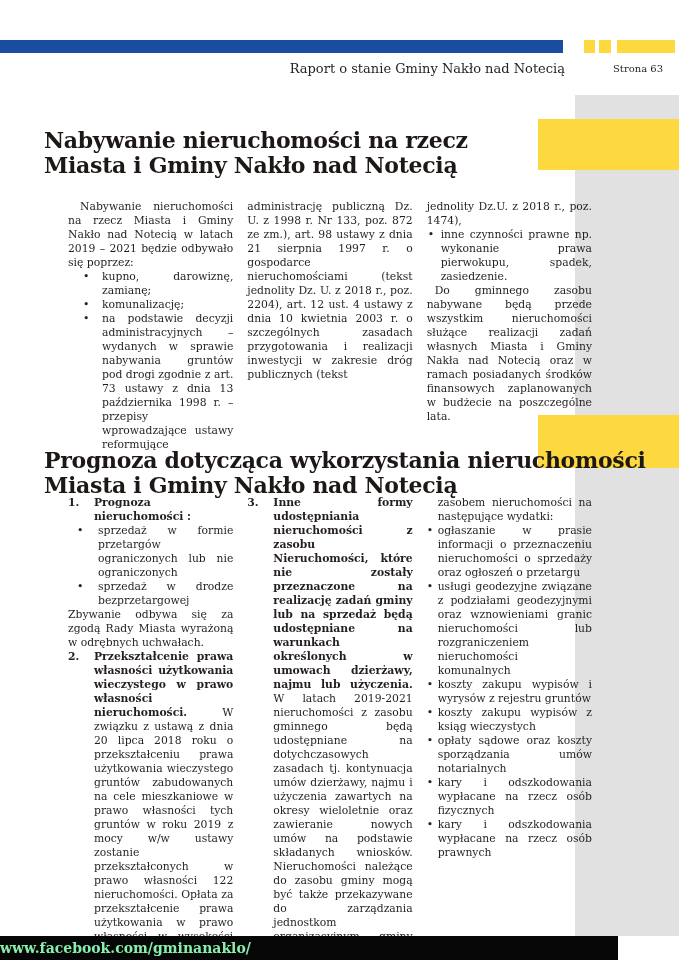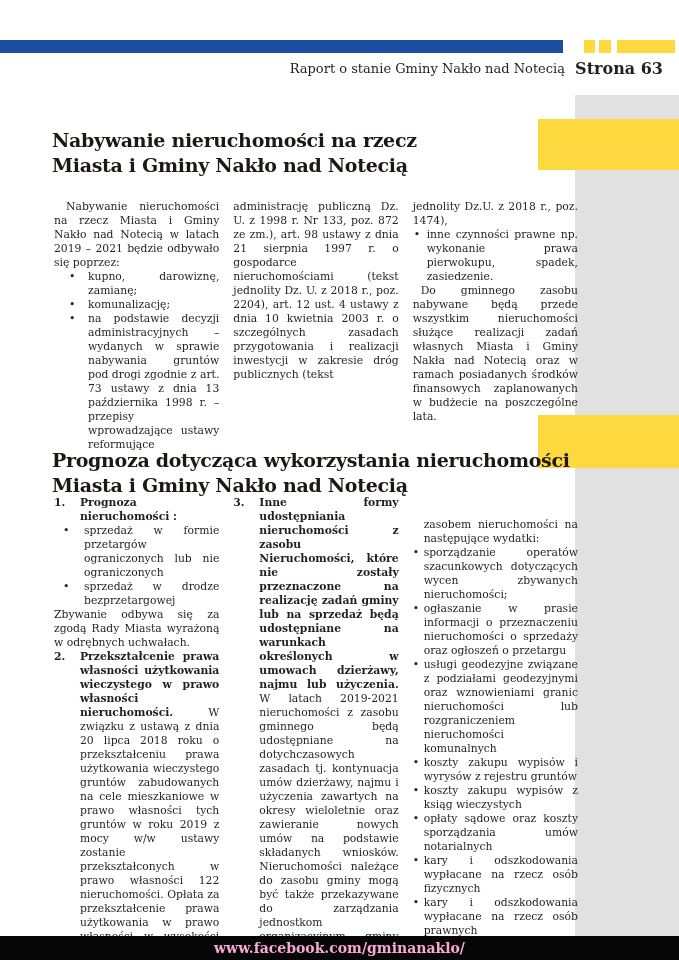--- a/index.html
+++ b/index.html
@@ -10,34 +10,34 @@
   
   .gray-strip { position:absolute; left:575px; top:95px; width:104px; height:841px; background:#e1e1e1; }
 
   
   .hdr-blue { position:absolute; left:0; top:40px; width:563px; height:13px; background:#1a4da0; }
   .hy { position:absolute; top:40px; height:13px; background:#fdd83f; }
   .hy1 { left:584px; width:11px; }
   .hy2 { left:599px; width:12px; }
   .hy3 { left:617px; width:58px; }
   .hdr-title { position:absolute; top:59px; left:0; width:565px; text-align:right; font-size:13px; line-height:20px; }
-  .hdr-page  { position:absolute; top:59px; left:575px; width:88px; text-align:right; font-size:16px; line-height:20px; font-weight:bold; }
+  .hdr-page  { position:absolute; top:59px; left:575px; width:88px; text-align:right; font-size:10px; line-height:20px; font-weight:normal; }
 
   
   .yb { position:absolute; left:538px; width:141px; background:#fdd83f; }
   .yb1 { top:119px; height:51px; }
   .yb2 { top:415px; height:53px; }
 
   
-  .h1 { position:absolute; left:52px; font-size:19px; font-weight:bold; line-height:25px; letter-spacing:-0.3px; color:#1d1816; }
+  .h1 { position:absolute; left:44px; font-size:22px; font-weight:bold; line-height:25px; letter-spacing:-0.3px; color:#1d1816; }
   .h1s1 { top:128px; }
   .h1s2 { top:420px;margin-top:28px; }
 
   
-  .cols { position:absolute; left:54px; width:524px; display:grid; grid-template-columns:repeat(3,1fr); column-gap:14px;
+  .cols { position:absolute; left:68px; width:524px; display:grid; grid-template-columns:repeat(3,1fr); column-gap:14px;
           font-size:10.8px; line-height:14px; text-align:justify; }
   .colsA { top:200px; }
   .colsB { top:496px; }
   .col { min-width:0; }
   p { margin:0; }
   .ind  { text-indent:12px; }
   .ind8 { text-indent:8px; }
 
   ul { list-style:none; }
   
@@ -52,25 +52,25 @@
   
   .blt3 { margin-left:11px; }
   .blt3 li { position:relative; }
   .blt3 li::before { content:"•"; position:absolute; left:-11px; }
 
   
   .nitem { display:flex; }
   .nitem .num { flex:0 0 26px; font-weight:bold; }
   .nitem .ib  { flex:1; min-width:0; text-align:justify; }
   .lead { font-weight:bold; }
-  .cont { padding-left:11px;margin-top:22px; }
+  .cont { padding-left:11px; }
 
   
-  .footer { position:absolute; left:0; top:936px; width:679px; height:24px; background:#070606; color:#f9a8d4;
-            display:flex; align-items:center; justify-content:center; font-size:14px; font-weight:bold; }
+  .footer { position:absolute; left:0; top:936px; width:618px; height:24px; background:#070606; color:#86efac;
+            display:flex; align-items:center; justify-content:flex-start; font-size:14px; font-weight:bold; }
 </style>
 </head>
 <body>
 
 <div class="page">
 
   <div class="gray-strip"></div>
 
   <div class="hdr-blue"></div>
   <div class="hy hy1"></div>
@@ -127,21 +127,20 @@
       <div class="nitem">
         <span class="num">3.</span>
         <div class="ib"><span class="lead">Inne formy udostępniania nieruchomości z zasobu Nieruchomości, które nie zostały przeznaczone na realizację zadań gminy lub na sprzedaż będą udostępniane na warunkach określonych w umowach dzierżawy, najmu lub użyczenia.</span> <span>W latach 2019-2021 nieruchomości z zasobu gminnego będą udostępniane na dotychczasowych zasadach tj. kontynuacja umów dzierżawy, najmu i użyczenia zawartych na okresy wieloletnie oraz zawieranie nowych umów na podstawie składanych wniosków. Nieruchomości należące do zasobu gminy mogą być także przekazywane do zarządzania jednostkom organizacyjnym gminy lub sołectwu w celu realizacji zadań.</span></div>
       </div>
 
     </div>
 
     <div class="col">
       <p class="cont">zasobem nieruchomości na następujące wydatki:</p>
       <ul class="blt3">
-        <li>sporządzanie operatów szacunkowych dotyczących wycen zbywanych nieruchomości;</li>
         <li>ogłaszanie w prasie informacji o przeznaczeniu nieruchomości o sprzedaży oraz ogłoszeń o przetargu</li>
         <li>usługi geodezyjne związane z podziałami geodezyjnymi oraz wznowieniami granic nieruchomości lub rozgraniczeniem nieruchomości komunalnych</li>
         <li>koszty zakupu wypisów i wyrysów z rejestru gruntów</li>
         <li>koszty zakupu wypisów z ksiąg wieczystych</li>
         <li>opłaty sądowe oraz koszty sporządzania umów notarialnych</li>
         <li>kary i odszkodowania wypłacane na rzecz osób fizycznych</li>
         <li>kary i odszkodowania wypłacane na rzecz osób prawnych</li>
       </ul>
 
     </div>

